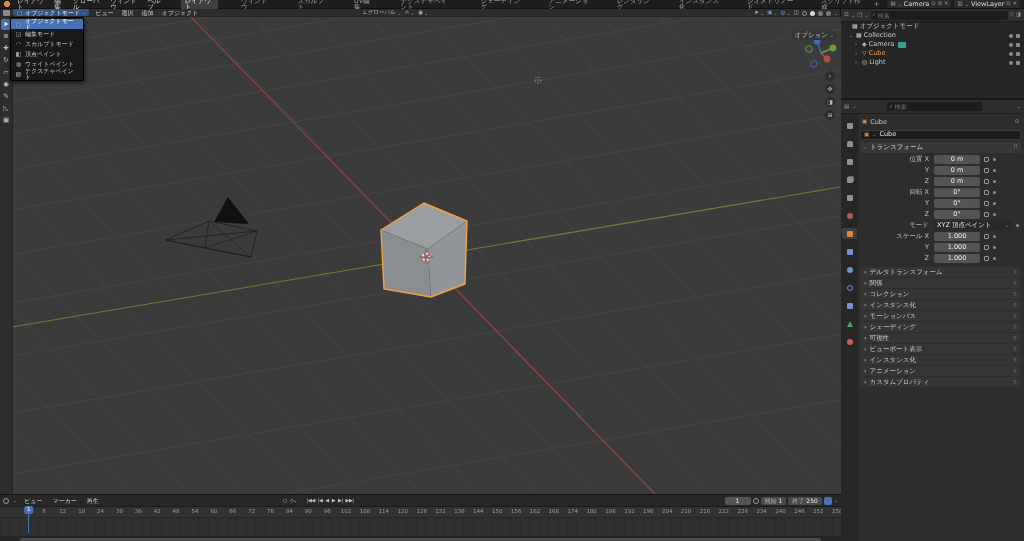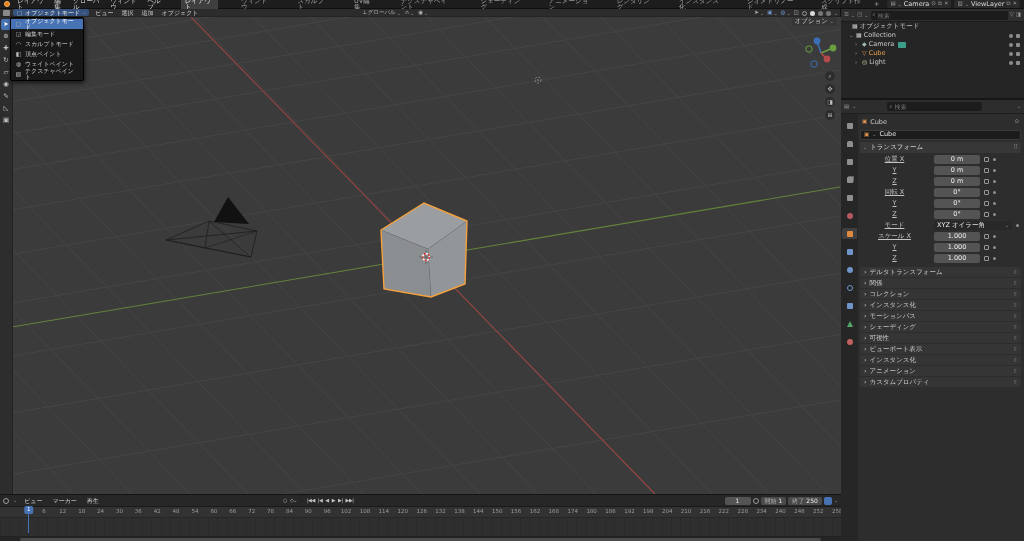--- a/index.html
+++ b/index.html
@@ -34,21 +34,21 @@
   
   #toolbar{position:absolute;left:0;top:8px;width:13px;bottom:47px;background:#2d2d2d;border-right:1px solid #222;display:flex;flex-direction:column;align-items:center;padding-top:2px;gap:1px;z-index:5;}
   .tool{width:11px;height:11px;border-radius:2px;display:flex;align-items:center;justify-content:center;font-size:6.5px;color:#c2c2c2;}
   .tool.active{background:#4772b3;color:#fff;}
   
   #mode-menu{position:absolute;left:10px;top:8px;width:74px;background:#181818;border:1px solid #000;border-radius:2px;box-shadow:1px 2px 4px rgba(0,0,0,.6);z-index:9;padding:1px 0;}
   .mode-item{display:flex;align-items:center;gap:3px;height:10px;padding:0 4px;color:#cfcfcf;font-size:6px;}
   .mode-item.selected{background:#4772b3;color:#fff;}
   .micon{width:7px;text-align:center;font-size:6px;color:#bdbdbd;}
   
-  #vp-options{position:absolute;right:4px;top:0;background:#353535;border-radius:2px;padding:1px 3px;display:flex;gap:2px;align-items:center;color:#cfcfcf;z-index:5;}
+  #vp-options{position:absolute;right:4px;top:14px;background:#353535;border-radius:2px;padding:1px 3px;display:flex;gap:2px;align-items:center;color:#cfcfcf;z-index:5;}
   
   #nav-gizmo{position:absolute;right:4px;top:20px;width:32px;height:32px;z-index:5;}
   #view-btns{position:absolute;right:6px;top:54px;display:flex;flex-direction:column;gap:3px;z-index:5;}
   .vbtn{width:10px;height:10px;border-radius:50%;background:rgba(40,40,40,.75);display:flex;align-items:center;justify-content:center;color:#bdbdbd;font-size:6px;}
   
   #timeline{position:absolute;left:0;bottom:0;width:841px;height:47px;background:#303030;z-index:6;border-top:1px solid #141414;}
   #tl-header{height:12px;background:#272727;display:flex;align-items:center;gap:4px;padding:0 3px;font-size:6px;border-bottom:1px solid #1a1a1a;}
   .clock-icon{width:6px;height:6px;border:1px solid #9a9a9a;border-radius:50%;position:relative;flex:none;}
   #tl-transport{position:absolute;left:283px;display:flex;align-items:center;gap:3px;}
   .tr-btn{color:#c3c3c3;font-size:5px;letter-spacing:-0.5px;}
@@ -102,21 +102,21 @@
   .pt-physics .pticon{background:transparent;border:1px solid #6f94c9;border-radius:50%;}
   .pt-object-data .pticon{width:0;height:0;background:none;border-left:3px solid transparent;border-right:3px solid transparent;border-bottom:6px solid #53a568;border-radius:0;}
   .pt-material .pticon{background:#c06060;border-radius:50%;}
   .pt-render .pticon{border-radius:2px 2px 0 0;}
   .pt-view-layer .pticon{box-shadow:1px -1px 0 #6a6a6a;}
   #breadcrumb-row{display:flex;align-items:center;gap:3px;height:12px;padding:0 2px;}
   #name-row{height:13px;display:flex;align-items:center;}
   #name-field{flex:1;display:flex;align-items:center;gap:3px;background:#1c1c1c;border:1px solid #3a3a3a;border-radius:2px;height:10px;padding:0 3px;color:#e3e3e3;}
   .panel-header{display:flex;align-items:center;gap:3px;height:11px;background:#373737;border-radius:2px 2px 0 0;padding:0 3px;color:#dedede;margin-top:1px;}
   .trow{display:flex;align-items:center;height:10px;gap:2px;margin-top:1px;}
-  .tlabel{width:72px;text-align:center;color:#c3c3c3;padding-right:3px;text-decoration:underline;}
+  .tlabel{width:72px;text-align:right;color:#c3c3c3;padding-right:3px;}
   .tfield{width:46px;height:9px;background:#545454;border-radius:2px;color:#efefef;display:flex;align-items:center;justify-content:center;}
   .lock-icon{width:5px;height:5px;border:1px solid #9a9a9a;border-radius:1px;margin-left:2px;}
   .anim-dot{width:3px;height:3px;border-radius:50%;background:#8f8f8f;margin-left:2px;}
   #mode-row .tfield{width:78px;background:#282828;justify-content:space-between;padding:0 3px;}
   .sect{display:flex;align-items:center;gap:3px;height:10px;background:#353535;border-radius:2px;padding:0 4px;margin-top:1px;color:#cfcfcf;}
   .sect .grip{margin-left:auto;color:#7a7a7a;font-size:5px;}
   .sep{height:3px;}
 </style>
 </head>
 <body>
@@ -638,21 +638,21 @@
             <div class="trow">
               <span class="tlabel">Z</span>
               <span class="tfield">0°</span>
               <span class="lock-icon"></span>
               <span class="anim-dot"></span>
             </div>
           </div>
         <div class="trow" id="mode-row">
           <span class="tlabel">モード</span>
           <span class="tfield">
-            <span>XYZ オイラー角</span>
+            <span>XYZ 頂点ペイント</span>
             <span class="caret">⌄</span>
           </span>
           <span class="anim-dot"></span>
         </div>
         <div>
 
         <div class="trow">
               <span class="tlabel">スケール X</span>
               <span class="tfield">1.000</span>
               <span class="lock-icon"></span>

